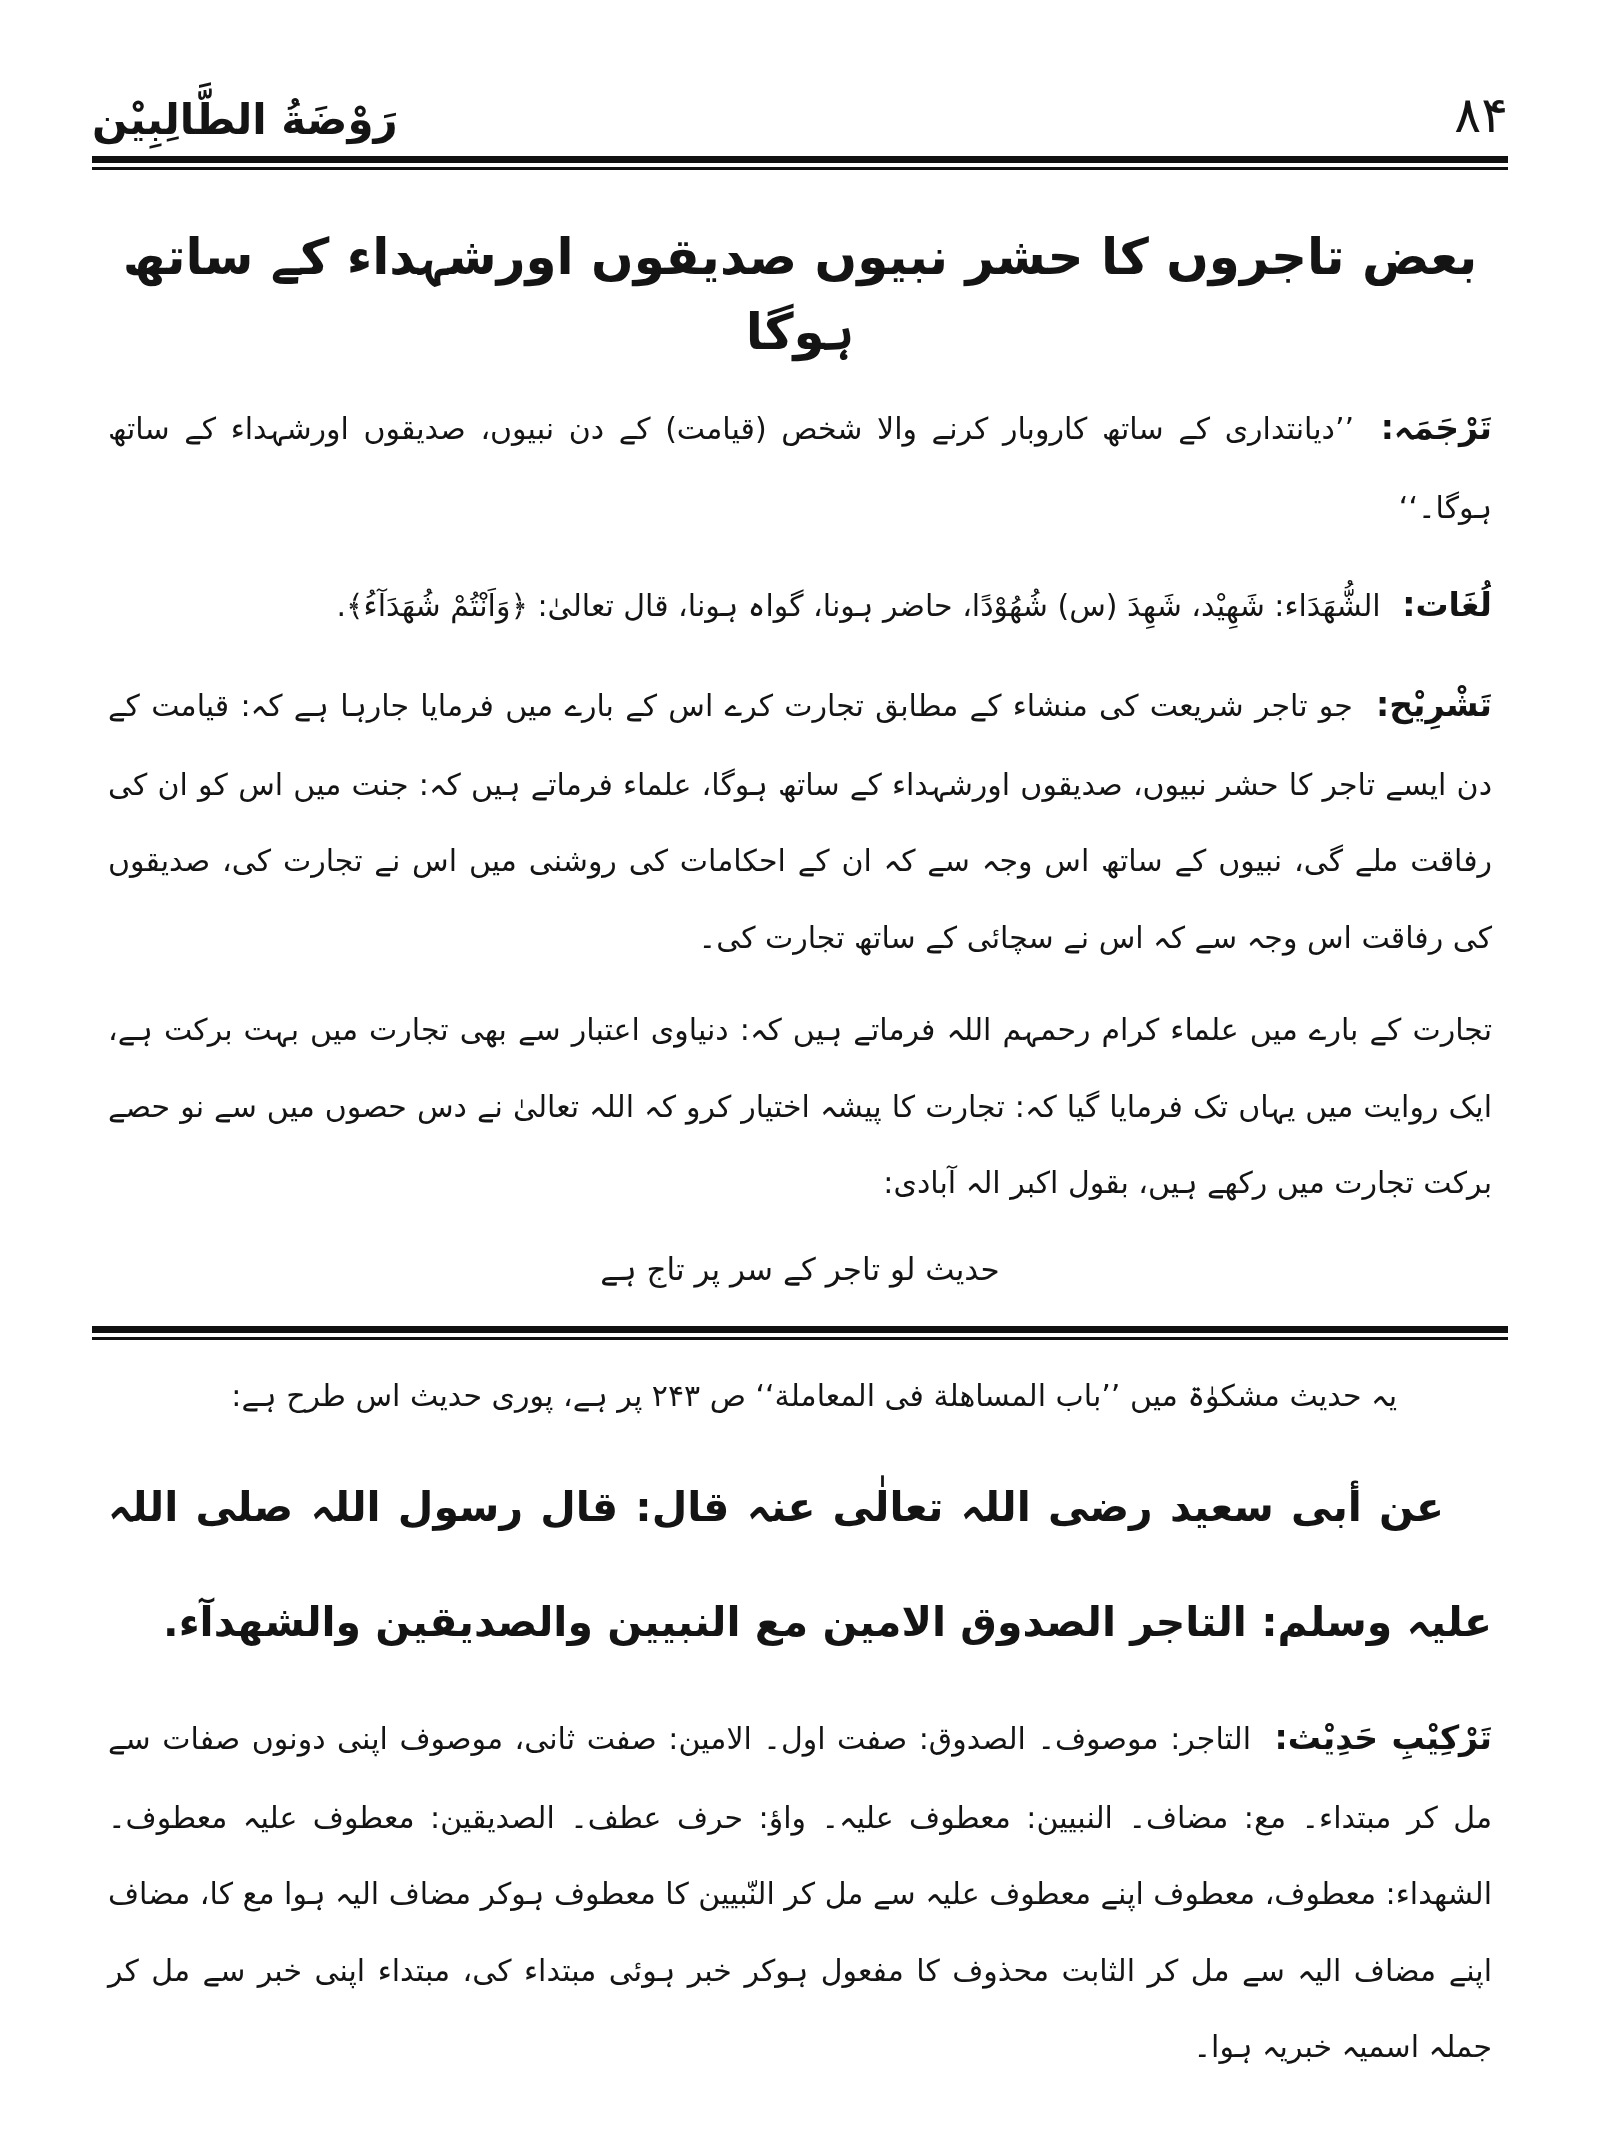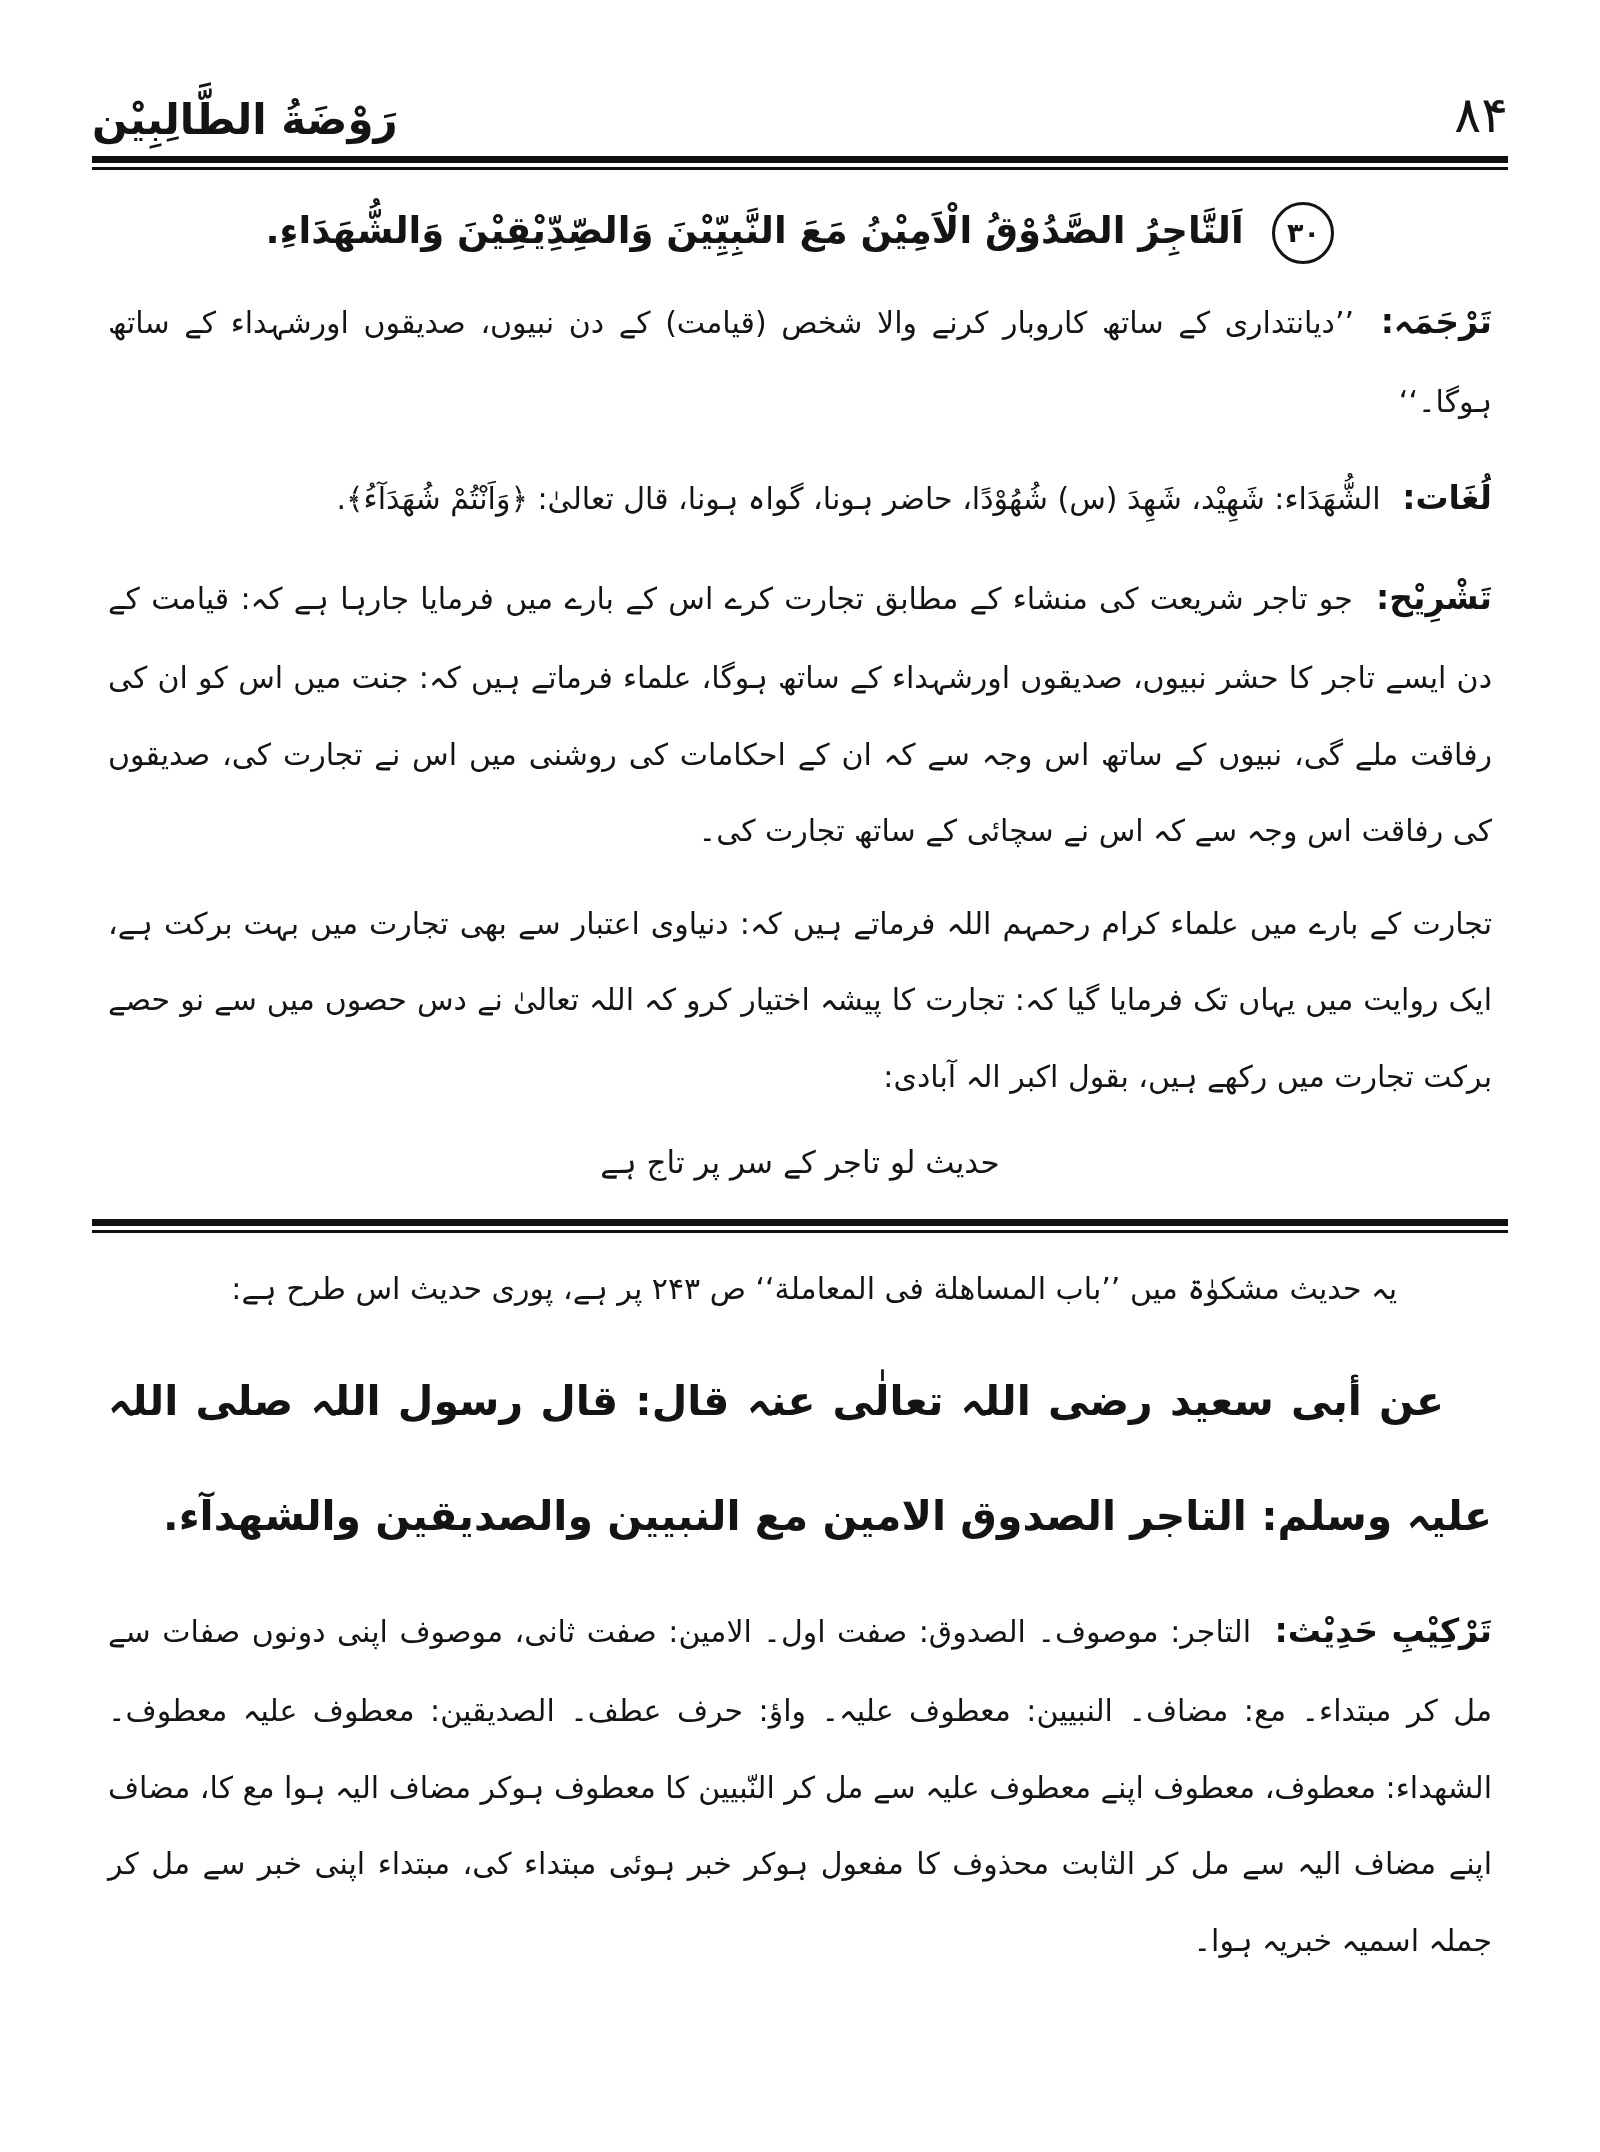--- a/index.html
+++ b/index.html
@@ -60,25 +60,22 @@
 <body>
 
 <div class="page">
 
   <div class="header">
     <div class="page-number">۸۴</div>
     <div class="book-title">رَوْضَةُ الطَّالِبِيْن</div>
   </div>
   <div class="rule-double"></div>
 
+  <div class="chapter-heading">بعض تاجروں کا حشر نبیوں صدیقوں اورشہداء کے ساتھ ہوگا</div>
 
-  <div class="hadith-line">
-    <span class="hadith-number">۳۰</span>
-    <span>اَلتَّاجِرُ الصَّدُوْقُ الْاَمِيْنُ مَعَ النَّبِيِّيْنَ وَالصِّدِّيْقِيْنَ وَالشُّهَدَاءِ.</span>
-  </div>
 
   <p class="para mt" style="margin-top:16px;">
     <span class="sec-label">تَرْجَمَہ:</span>
     <span>’’دیانتداری کے ساتھ کاروبار کرنے والا شخص (قیامت) کے دن نبیوں، صدیقوں اورشہداء کے ساتھ ہوگا۔‘‘</span>
   </p>
 
   <p class="para">
     <span class="sec-label">لُغَات:</span>
     <span>الشُّهَدَاء: شَهِيْد، شَهِدَ (س) شُهُوْدًا، حاضر ہونا، گواہ ہونا، قال تعالیٰ: ﴿وَاَنْتُمْ شُهَدَآءُ﴾.</span>
   </p>

